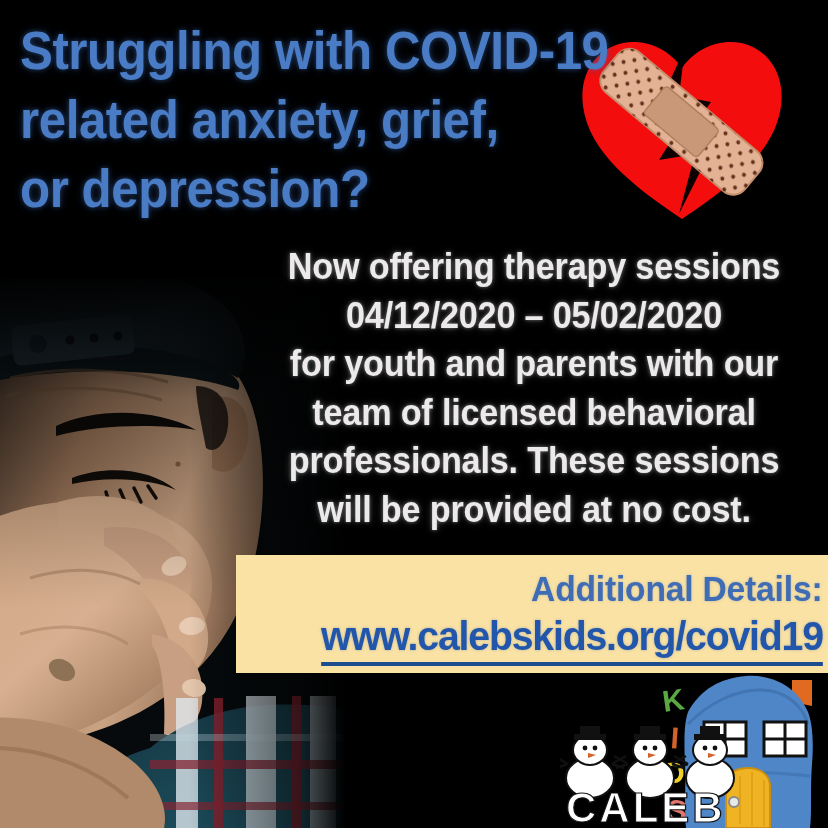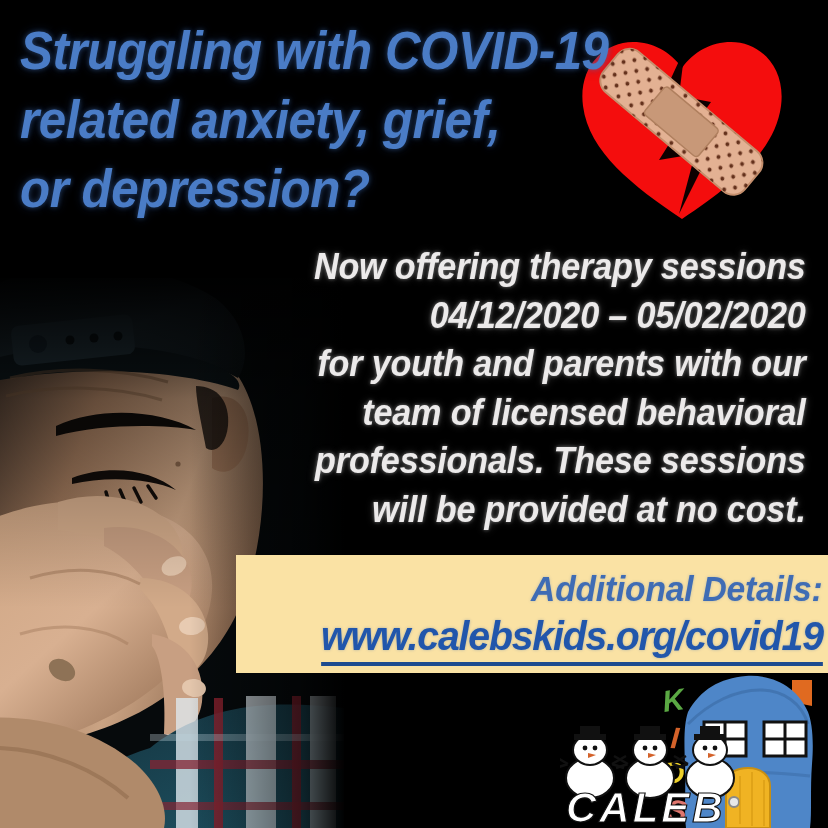--- a/index.html
+++ b/index.html
@@ -7,21 +7,20 @@
     padding: 0;
     background: #000;
   }
   #poster {
     position: relative;
     width: 828px;
     height: 828px;
     background: #000000;
     overflow: hidden;
     font-family: "Liberation Sans", sans-serif;
-    font-style: italic;
   }
 
   
   .photo {
     position: absolute;
     left: 0;
     top: 278px;
     width: 344px;
     height: 550px;
     overflow: hidden;
@@ -58,21 +57,21 @@
     height: 215px;
     z-index: 4;
   }
 
   
   .body-copy {
     position: absolute;
     left: 248px;
     top: 243px;
     width: 572px;
-    text-align: right;
+    text-align: center;
     z-index: 6;
   }
   .body-copy .bc-line {
     font-size: 36px;
     line-height: 48.5px;
     font-weight: bold;
     color: #eceaea;
     letter-spacing: -0.2px;
     text-shadow: 0 0 4px rgba(255,255,255,0.40), 0 0 9px rgba(180,180,180,0.30);
     white-space: nowrap;

